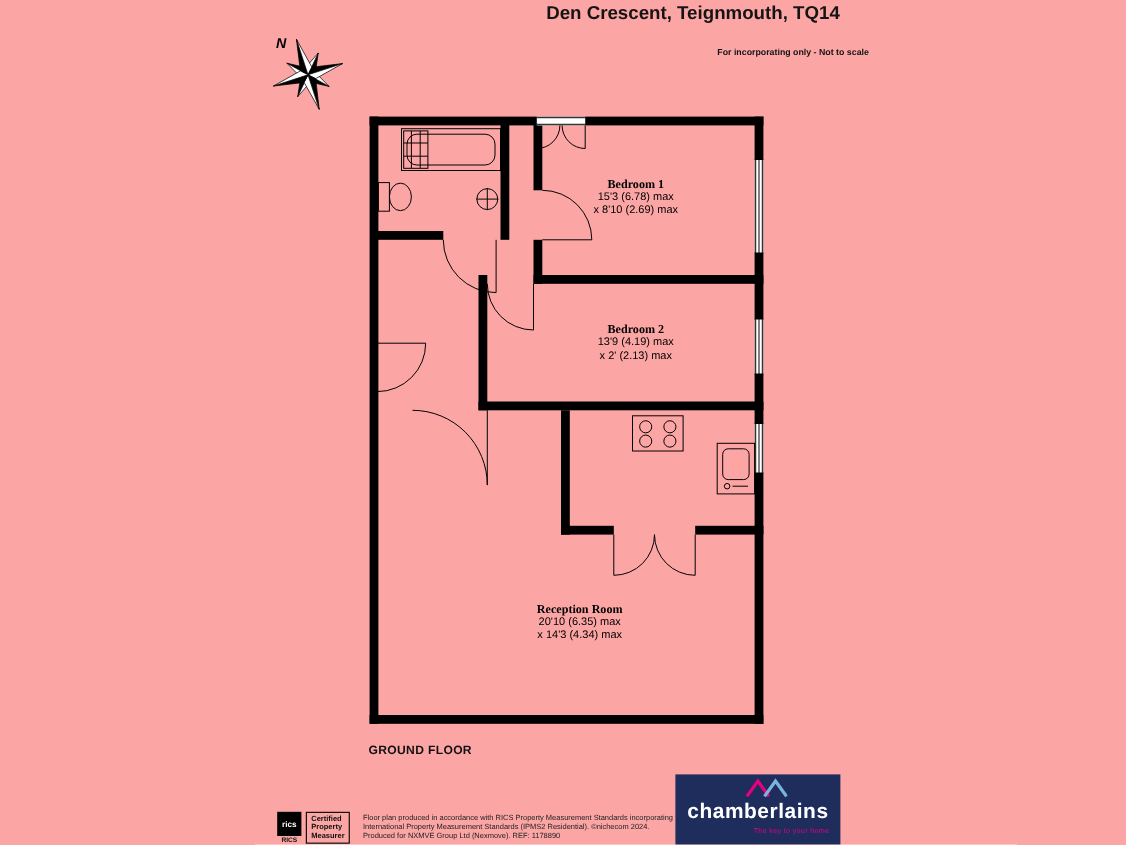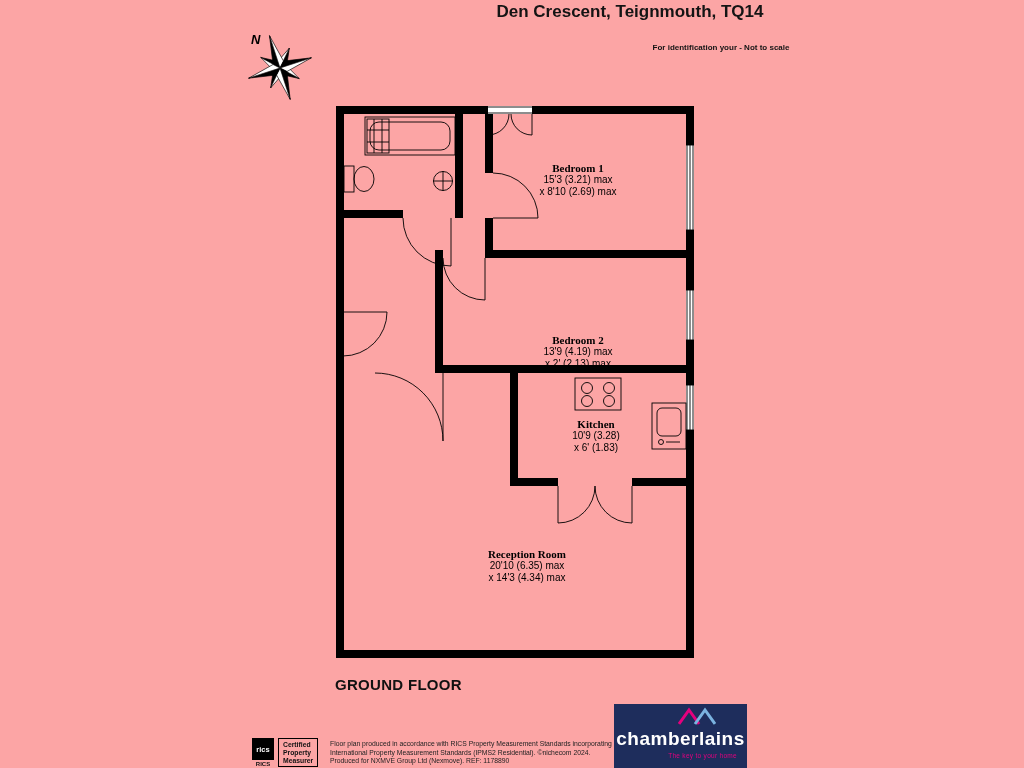--- a/index.html
+++ b/index.html
@@ -16,44 +16,44 @@
 
   .compass { position:absolute; left:243px; top:30px; }
 
   .plan { position:absolute; left:330px; top:100px; width:370px; height:565px; }
   .plan svg.plan-svg { position:absolute; left:0; top:0; }
 
   .room-label { position:absolute; text-align:center; line-height:12px; color:#000; }
   .room-name  { font-weight:bold; font-size:11px;font-family:Liberation Serif, serif; }
   .room-dim   { font-size:10px; }
 
-  .floor-label { position:absolute; left:335px; top:676px; font-size:15px; font-weight:bold; letter-spacing:0.3px; }
+  .floor-label { position:absolute; left:335px; top:676px; font-size:11px; font-weight:bold; letter-spacing:0.3px; }
 
   .rics { position:absolute; left:240px; top:738px; display:flex; gap:4px; align-items:flex-start;padding-left:12px; }
   .rics-left { display:flex; flex-direction:column; align-items:center; }
   .rics-square { width:22px; height:22px; background:#000; color:#fff; font-size:7.5px; font-weight:bold;
                  display:flex; align-items:center; justify-content:center; }
   .rics-caption { font-size:6px; font-weight:bold; margin-top:1px; }
   .rics-box { border:1px solid #000; padding:2px 4px; font-size:6.8px; font-weight:bold; line-height:7.8px; }
 
   .fineprint { position:absolute; left:330px; top:740px; font-size:6.8px; line-height:8.6px; color:#222; width:290px; }
 
-  .brandbox { position:absolute; left:614px; top:704px; width:133px; height:64px; background:#1e2d5c; }
+  .brandbox { position:absolute; left:614px; top:704px; width:150px; height:64px; background:#1e2d5c; }
   .brand-roof { position:absolute; left:64px; top:3px; }
   .brand-name { position:absolute; left:0; right:0; top:24px; text-align:center; color:#fff;
                 font-size:19px; font-weight:bold; letter-spacing:0.5px; }
   .brand-tag  { position:absolute; right:10px; top:48px; font-size:6.5px; color:#e5007e; letter-spacing:0.3px; }
 </style>
 </head>
 <body>
 
 <div class="page">
 
   <div class="hdr-title">Den Crescent, Teignmouth, TQ14</div>
-  <div class="hdr-note">For identification your - Not to scale</div>
+  <div class="hdr-note">For incorporating only - Not to scale</div>
 
   <svg class="compass" width="72" height="72" viewBox="0 0 72 72">
     <g transform="rotate(-18 37 38)" stroke="#000" stroke-width="0.6">
 
       <polygon points="22,22 37,31 37,38" fill="#000"></polygon>
       <polygon points="22,22 30,38 37,38" fill="#fff"></polygon>
       <polygon points="52,22 44,38 37,38" fill="#000"></polygon>
       <polygon points="52,22 37,31 37,38" fill="#fff"></polygon>
       <polygon points="52,54 37,45 37,38" fill="#000"></polygon>
       <polygon points="52,54 44,38 37,38" fill="#fff"></polygon>
@@ -180,32 +180,27 @@
       <g stroke="#000" stroke-width="0.9" fill="none">
         <rect x="322" y="303" width="34" height="46"></rect>
         <rect x="327" y="308" width="24" height="28" rx="5"></rect>
         <circle cx="331" cy="342" r="2.5"></circle>
         <line x1="336" y1="342" x2="350" y2="342"></line>
       </g>
     </svg>
 
     <div class="room-label" style="left:168px; top:62px; width:160px;">
       <div class="room-name">Bedroom 1</div>
-      <div class="room-dim">15'3 (3.21) max</div>
+      <div class="room-dim">15'3 (6.78) max</div>
       <div class="room-dim">x 8'10 (2.69) max</div>
     </div>
-    <div class="room-label" style="left:168px; top:194px; width:160px;margin-top:40px;">
+    <div class="room-label" style="left:168px; top:194px; width:160px;">
       <div class="room-name">Bedroom 2</div>
       <div class="room-dim">13'9 (4.19) max</div>
       <div class="room-dim">x 2' (2.13) max</div>
-    </div>
-    <div class="room-label" style="left:206px; top:318px; width:120px;">
-      <div class="room-name">Kitchen</div>
-      <div class="room-dim">10'9 (3.28)</div>
-      <div class="room-dim">x 6' (1.83)</div>
     </div>
     <div class="room-label" style="left:117px; top:448px; width:160px;">
       <div class="room-name">Reception Room</div>
       <div class="room-dim">20'10 (6.35) max</div>
       <div class="room-dim">x 14'3 (4.34) max</div>
     </div>
   </div>
 
   <div class="floor-label">GROUND FLOOR</div>
 

